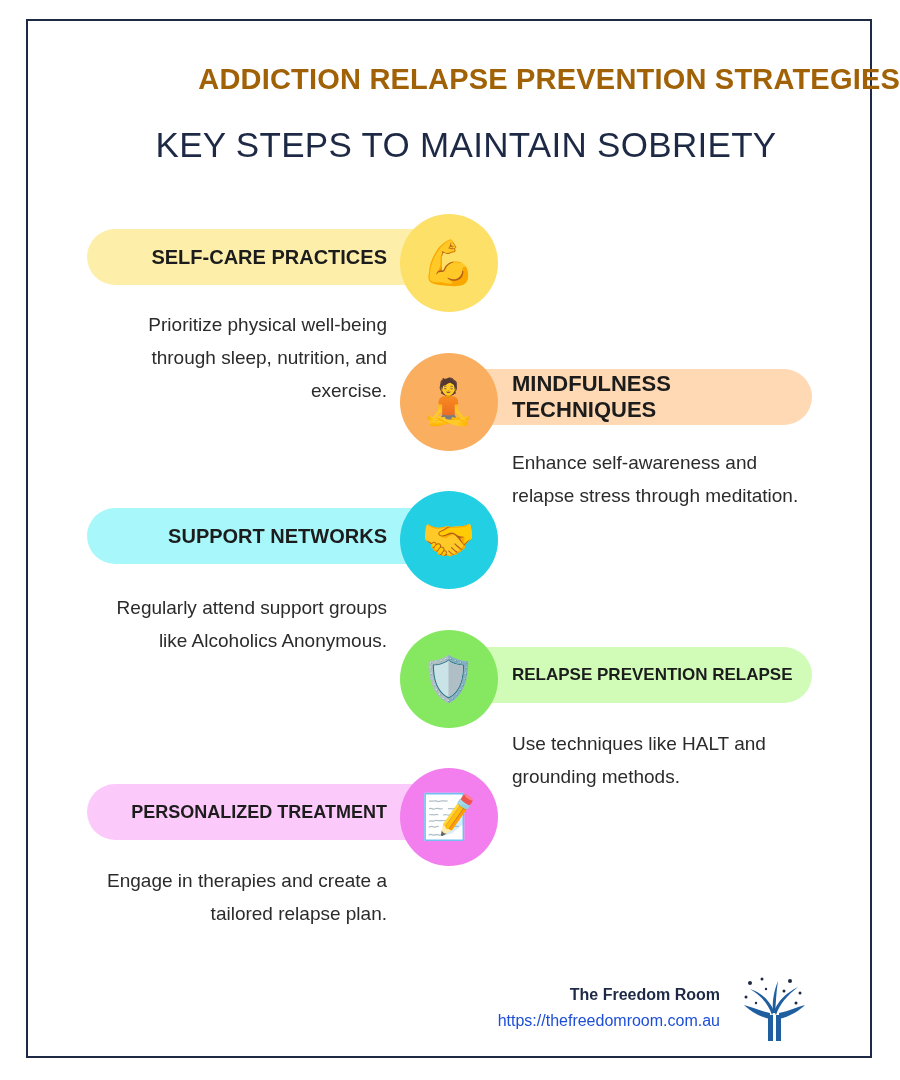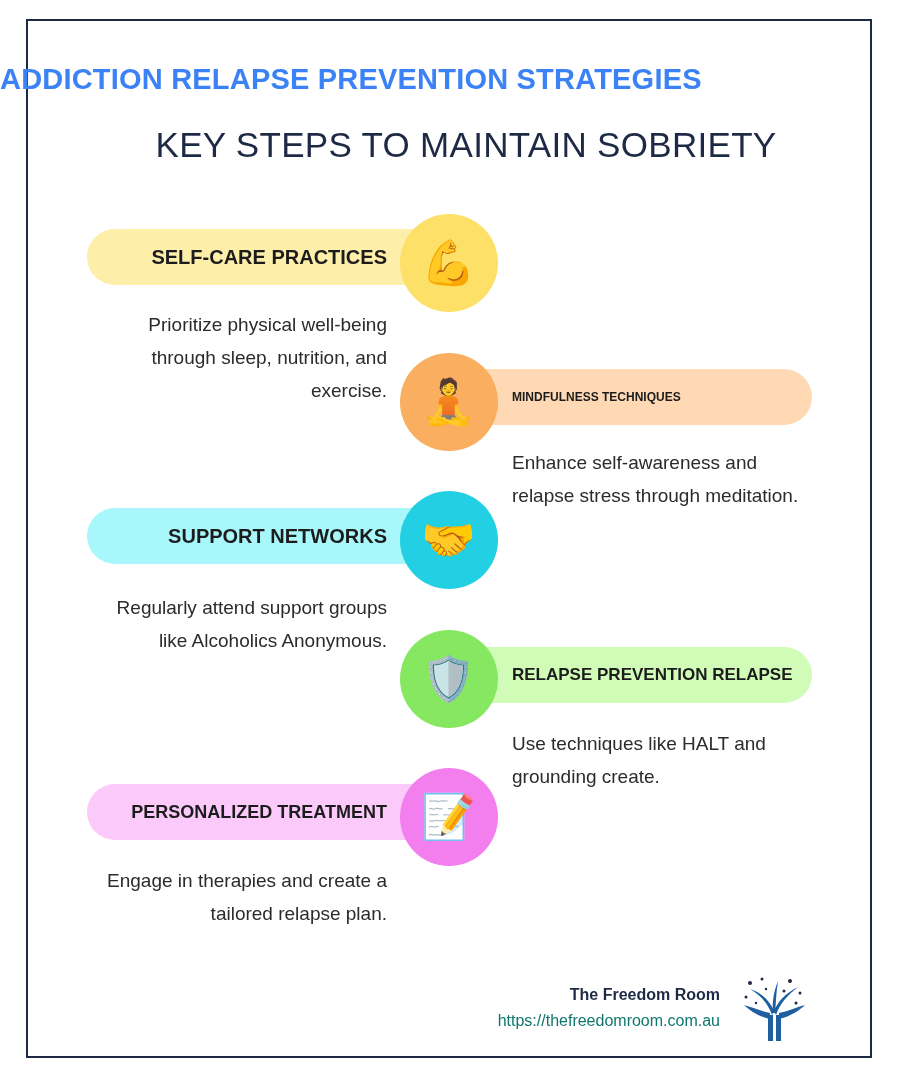--- a/index.html
+++ b/index.html
@@ -5,22 +5,22 @@
   html, body { margin: 0; padding: 0; }
   body {
     width: 900px; height: 1080px; background: #ffffff; position: relative; overflow: hidden;
     font-family: "Liberation Sans", "DejaVu Sans", sans-serif; color: #1f2937;
   }
   .frame {
     position: absolute; left: 26px; top: 19px; width: 846px; height: 1039px;
     border: 2px solid #1e2a45; box-sizing: border-box; background: #fff;
   }
   .title {
-    position: absolute; left: 0; top: 63px; width: 900px; text-align: left;
-    font-weight: bold; font-size: 29px; color: #3b82f6; letter-spacing: 0.2px;
+    position: absolute; left: 0; top: 63px; width: 900px; text-align: right;
+    font-weight: bold; font-size: 29px; color: #a16207; letter-spacing: 0.2px;
   }
   .subtitle {
     position: absolute; left: 0; top: 125px; width: 900px; text-align: center;
     font-size: 35px; color: #1e2a45; letter-spacing: 0.3px; margin-left: 16px;
   }
   .pill {
     position: absolute; height: 56px; border-radius: 34px;
     display: flex; align-items: center; box-sizing: border-box;
     font-weight: bold; color: #1c1c1c;
   }
@@ -33,41 +33,41 @@
   }
   .desc {
     position: absolute; font-size: 19px; line-height: 33px; color: #2b2b2b;
   }
   .desc.left { left: 100px; width: 287px; text-align: right; }
   .desc.right { left: 512px; width: 290px; text-align: left; }
   .footer-name {
     position: absolute; right: 180px; top: 986px; font-weight: bold; font-size: 16px; color: #1e2a45;
   }
   .footer-url {
-    position: absolute; right: 180px; top: 1012px; font-size: 16px; color: #0f766e;
+    position: absolute; right: 180px; top: 1012px; font-size: 16px; color: #1d4ed8;
   }
   .logo { position: absolute; left: 738px; top: 975px; width: 72px; height: 68px; }
 </style>
 </head>
 <body>
 
 <div class="frame"></div>
 
 <div class="title">ADDICTION RELAPSE PREVENTION STRATEGIES</div>
 <div class="subtitle">KEY STEPS TO MAINTAIN SOBRIETY</div>
 
 <div class="pill left" style="top:229px; background:#fdeeaa; font-size:20px;">
   <span>SELF-CARE PRACTICES</span>
 </div>
 <div class="circle" style="top:214px; background:#fde068;">
   <span>💪</span>
 </div>
 <div class="desc left" style="top:308px;">Prioritize physical well-being through sleep, nutrition, and exercise.</div>
 
-<div class="pill right" style="top:369px; background:#fed9b4; font-size:12px;">
+<div class="pill right" style="top:369px; background:#fed9b4; font-size:22px;">
   <span>MINDFULNESS TECHNIQUES</span>
 </div>
 <div class="circle" style="top:353px; background:#f9ae60;">
   <span>🧘</span>
 </div>
 <div class="desc right" style="top:446px;">Enhance self-awareness and relapse stress through meditation.</div>
 
 <div class="pill left" style="top:508px; background:#a8f7fb; font-size:20px;">
   <span>SUPPORT NETWORKS</span>
 </div>
@@ -75,21 +75,21 @@
   <span>🤝</span>
 </div>
 <div class="desc left" style="top:591px;">Regularly attend support groups like Alcoholics Anonymous.</div>
 
 <div class="pill right" style="top:647px; background:#d0fcb8; font-size:17px;">
   <span>RELAPSE PREVENTION RELAPSE</span>
 </div>
 <div class="circle" style="top:630px; background:#86e861;">
   <span>🛡️</span>
 </div>
-<div class="desc right" style="top:727px;">Use techniques like HALT and grounding create.</div>
+<div class="desc right" style="top:727px;">Use techniques like HALT and grounding methods.</div>
 
 <div class="pill left" style="top:784px; background:#fcc9fb; font-size:18px;justify-content:flex-end;">
   <span>PERSONALIZED TREATMENT</span>
 </div>
 <div class="circle" style="top:768px; background:#f27fed;">
   <span>📝</span>
 </div>
 <div class="desc left" style="top:864px;">Engage in therapies and create a tailored relapse plan.</div>
 
 <div class="footer-name">The Freedom Room</div>

